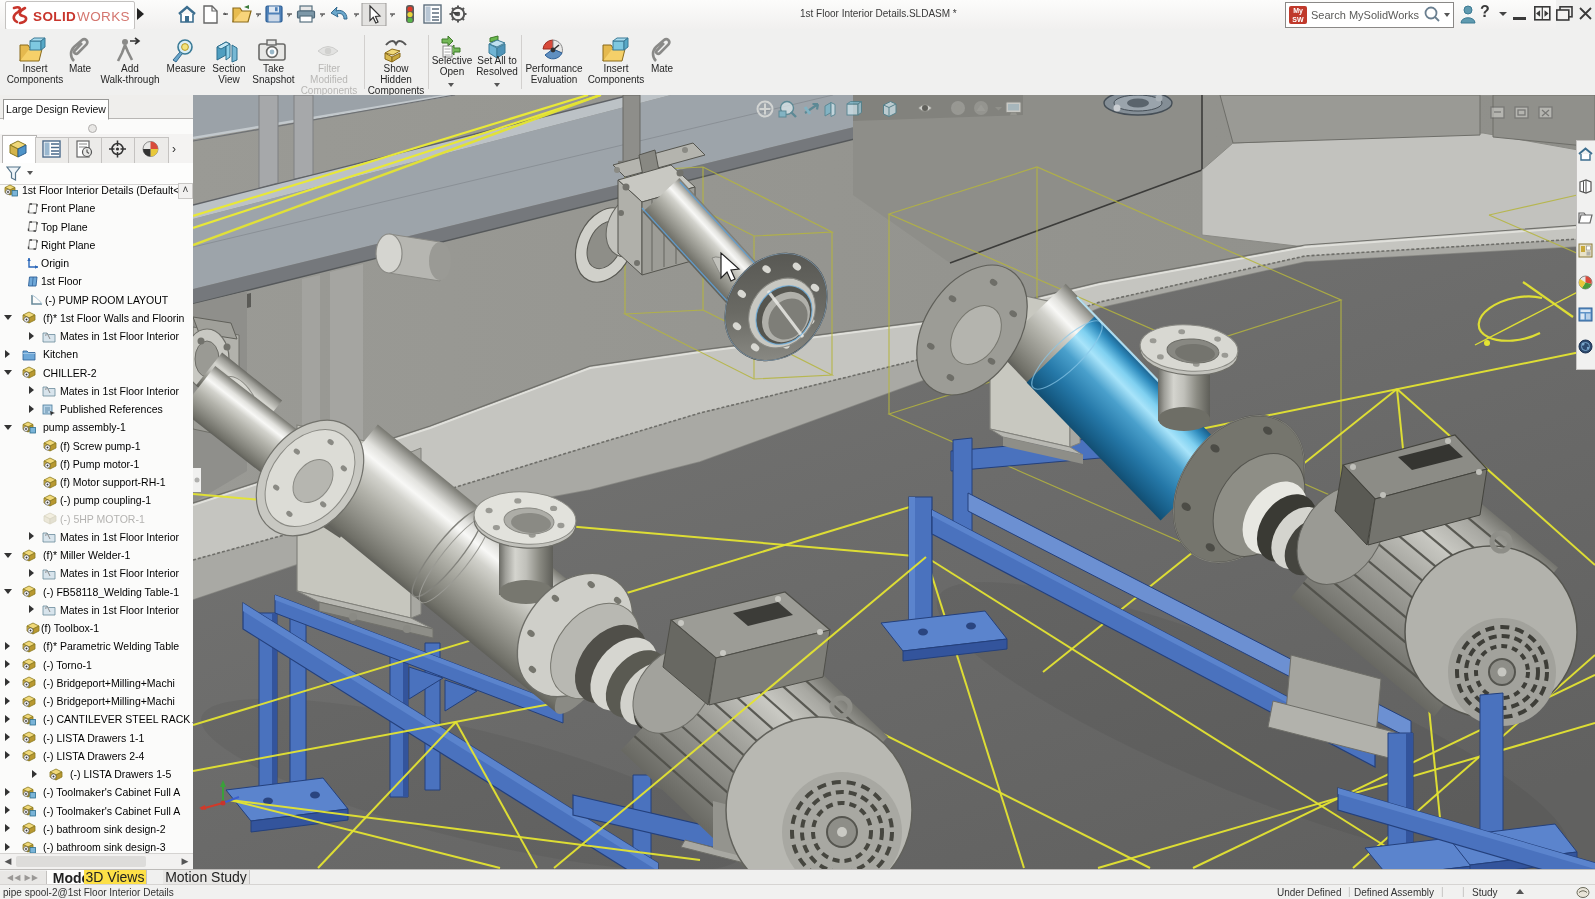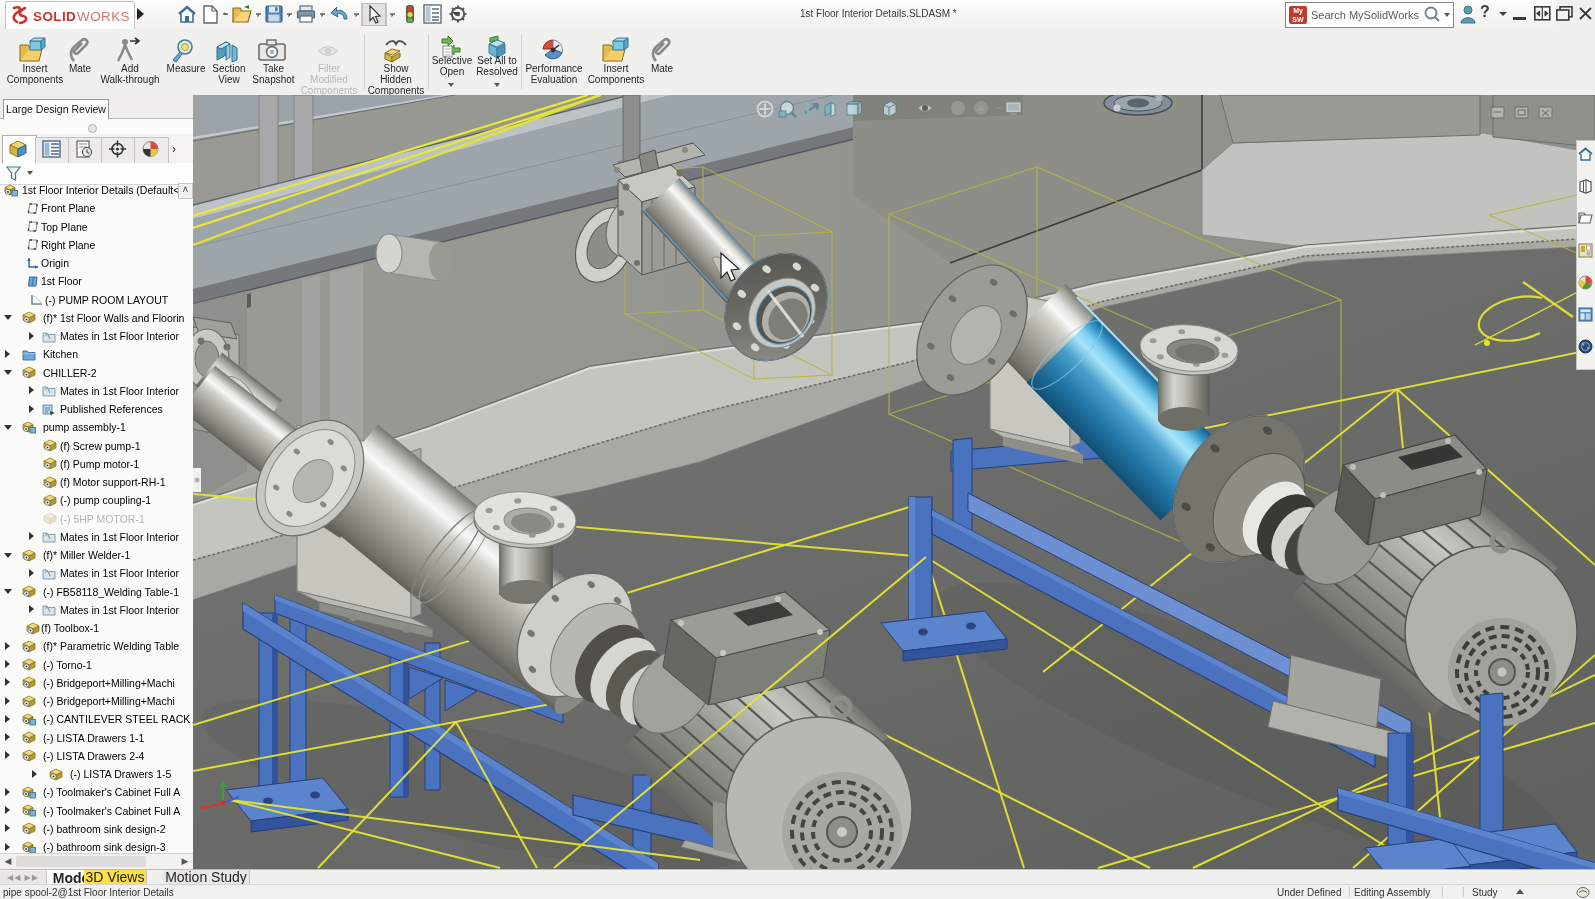--- a/index.html
+++ b/index.html
@@ -1234,21 +1234,21 @@
   <div id="tabsbar" class="abs">
     <div class="abs" style="left:0;top:1px;width:46px;height:14px;background:#e8e7e5;border-right:1px solid #c4c2c0;color:#9a9896;font-size:8px;line-height:14px;text-align:center;letter-spacing:1px;">◀◀&nbsp;▶▶</div>
     <div class="btab" style="left:47px;width:52px;background:#fdfdfc;font-weight:bold;border-top:1px solid #fff;">Model</div>
     <div class="btab" style="left:84px;width:62px;background:#fde047;">3D Views</div>
     <div class="btab" style="left:163px;width:86px;background:#e8e7e5;">Motion Study 1</div>
   </div>
   <div id="statusbar" class="abs">
     <div class="abs" style="left:3px;top:2px;">pipe spool-2@1st Floor Interior Details</div>
     <div class="abs" style="left:1277px;top:2px;">Under Defined</div>
     <div class="abs" style="left:1348px;top:1px;color:#c0bebc;">|</div>
-    <div class="abs" style="left:1354px;top:2px;">Editing Assembly</div>
+    <div class="abs" style="left:1354px;top:2px;">Defined Assembly</div>
     <div class="abs" style="left:1441px;top:1px;color:#c0bebc;">|</div>
     <div class="abs" style="left:1462px;top:1px;color:#c0bebc;">|</div>
     <div class="abs" style="left:1472px;top:2px;">Study</div>
     <div class="abs" style="left:1516px;top:4px;width:0;height:0;border-bottom:5px solid #555;border-left:4px solid transparent;border-right:4px solid transparent;"></div>
     <svg class="abs" style="left:1576px;top:1px;" width="14" height="13" viewBox="0 0 14 13">
         <ellipse cx="7" cy="6.5" rx="6" ry="5" fill="#e8e4d8" stroke="#6a6a5a"></ellipse>
         <path d="M3 6.5 Q7 3 11 6.5" fill="none" stroke="#6a6a5a"></path>
       </svg>
   </div>
 </div>

